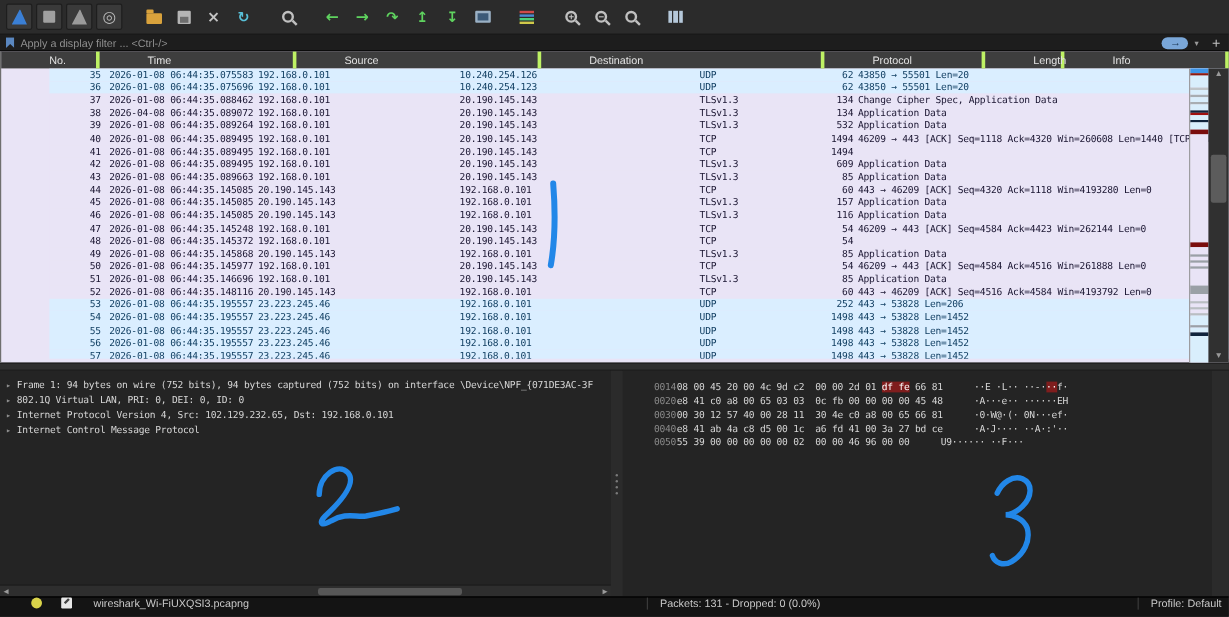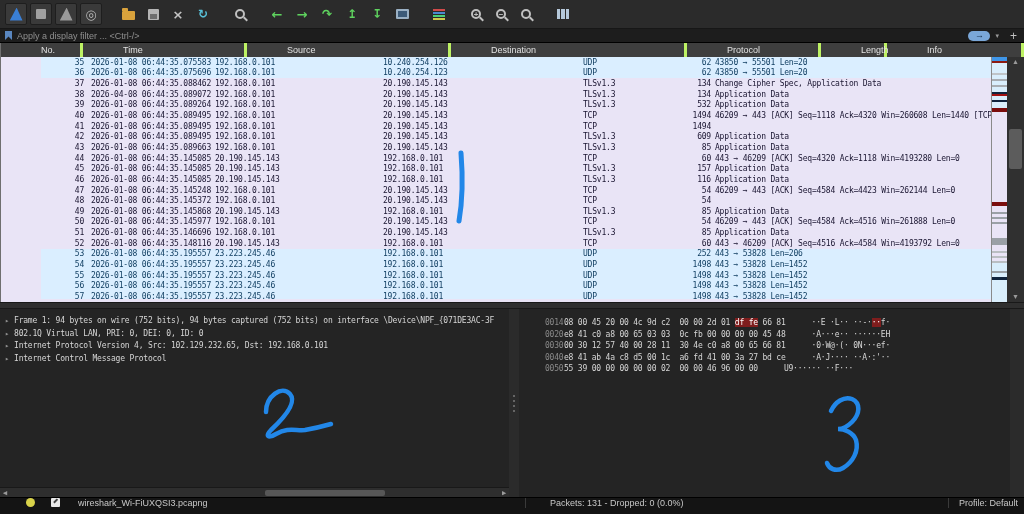--- a/index.html
+++ b/index.html
@@ -93,21 +93,21 @@
   .bottom .rightfill { flex:1; background:#2b2b2b; }
 
   
   .statusbar { height:17px; background:#141414; border-top:1px solid #000;
                display:flex; font-size:9px; color:#c8c8c8; position:relative; }
   .s-expert { width:9px; height:9px; border-radius:50%; background:#d9d34a; margin-left:26px; }
   .s-note { width:9px; height:9px; background:#e8e8e8; border-radius:1px; margin-left:16px; position:relative; }
   .s-note::after { content:""; position:absolute; left:2px; top:2px; width:5px; height:1.5px;
                    background:#444; transform:rotate(-45deg); }
   .s-file { margin-left:18px; }
-  .s-mid { position:absolute; left:525px; border-left:1px solid #3a3a3a; padding-left:24px; }
+  .s-mid { position:absolute; left:539px; border-left:1px solid #3a3a3a; padding-left:10px; }
   .s-prof { position:absolute; right:6px; border-left:1px solid #3a3a3a; padding-left:10px; }
 
   
   .anno { position:absolute; inset:0; pointer-events:none; z-index:50; }
 </style>
 </head>
 <body>
 
 <div class="window">
 

